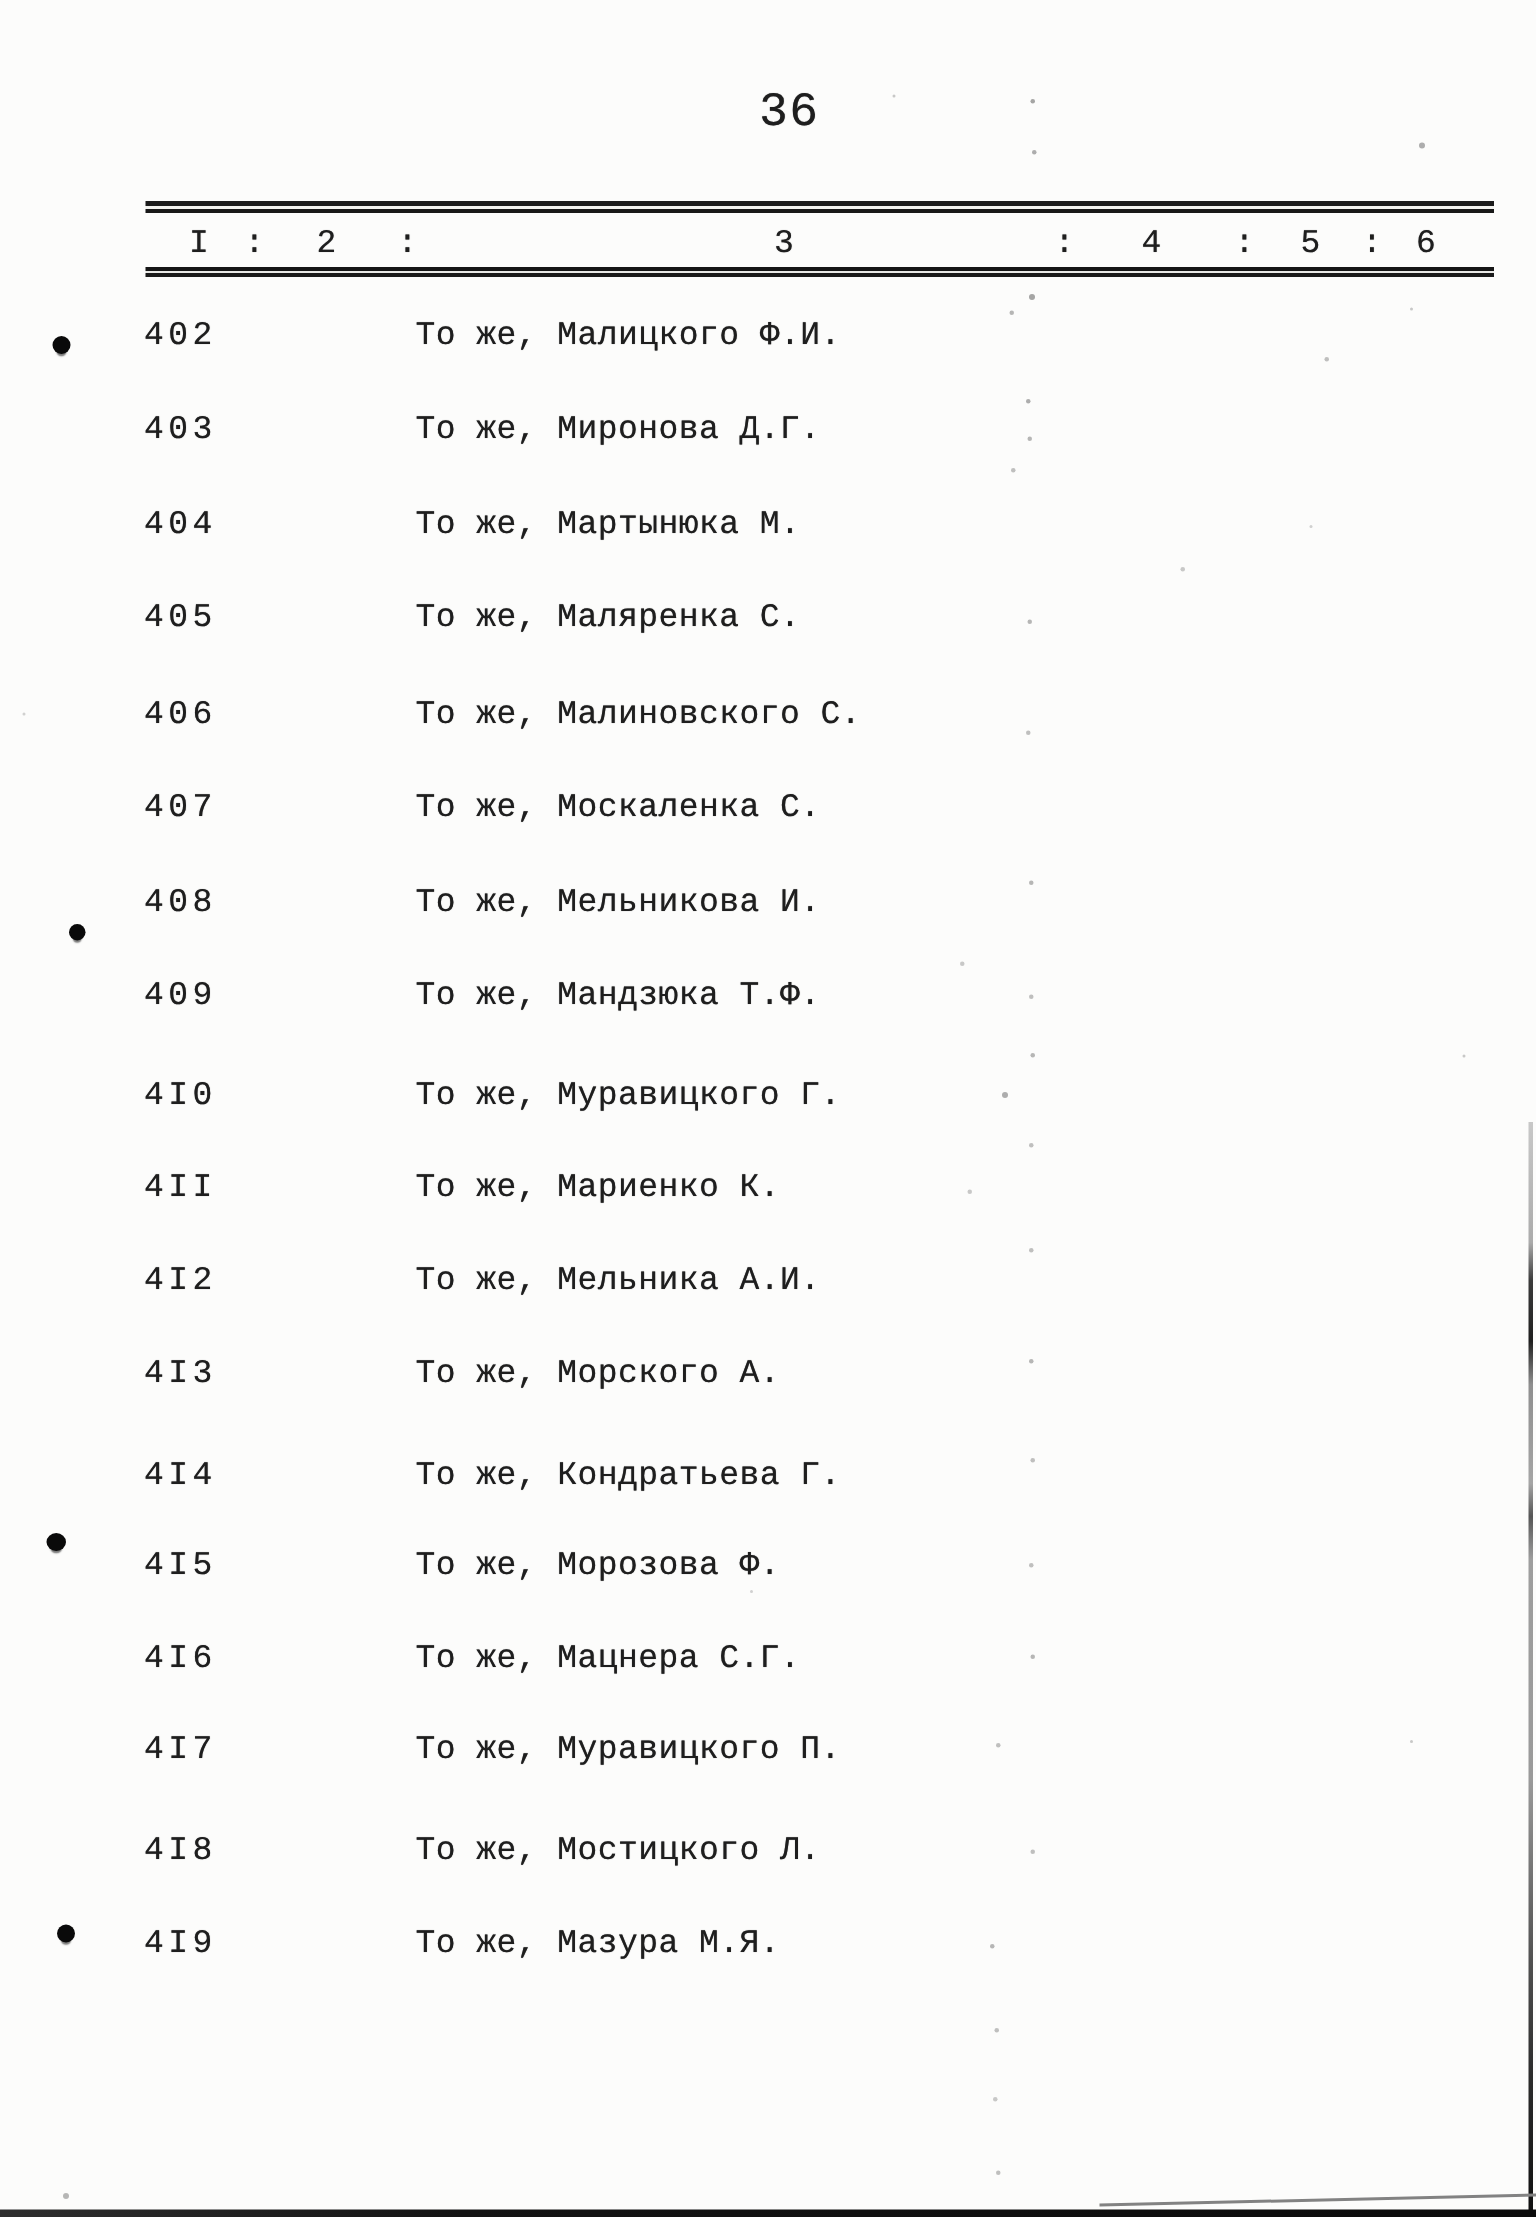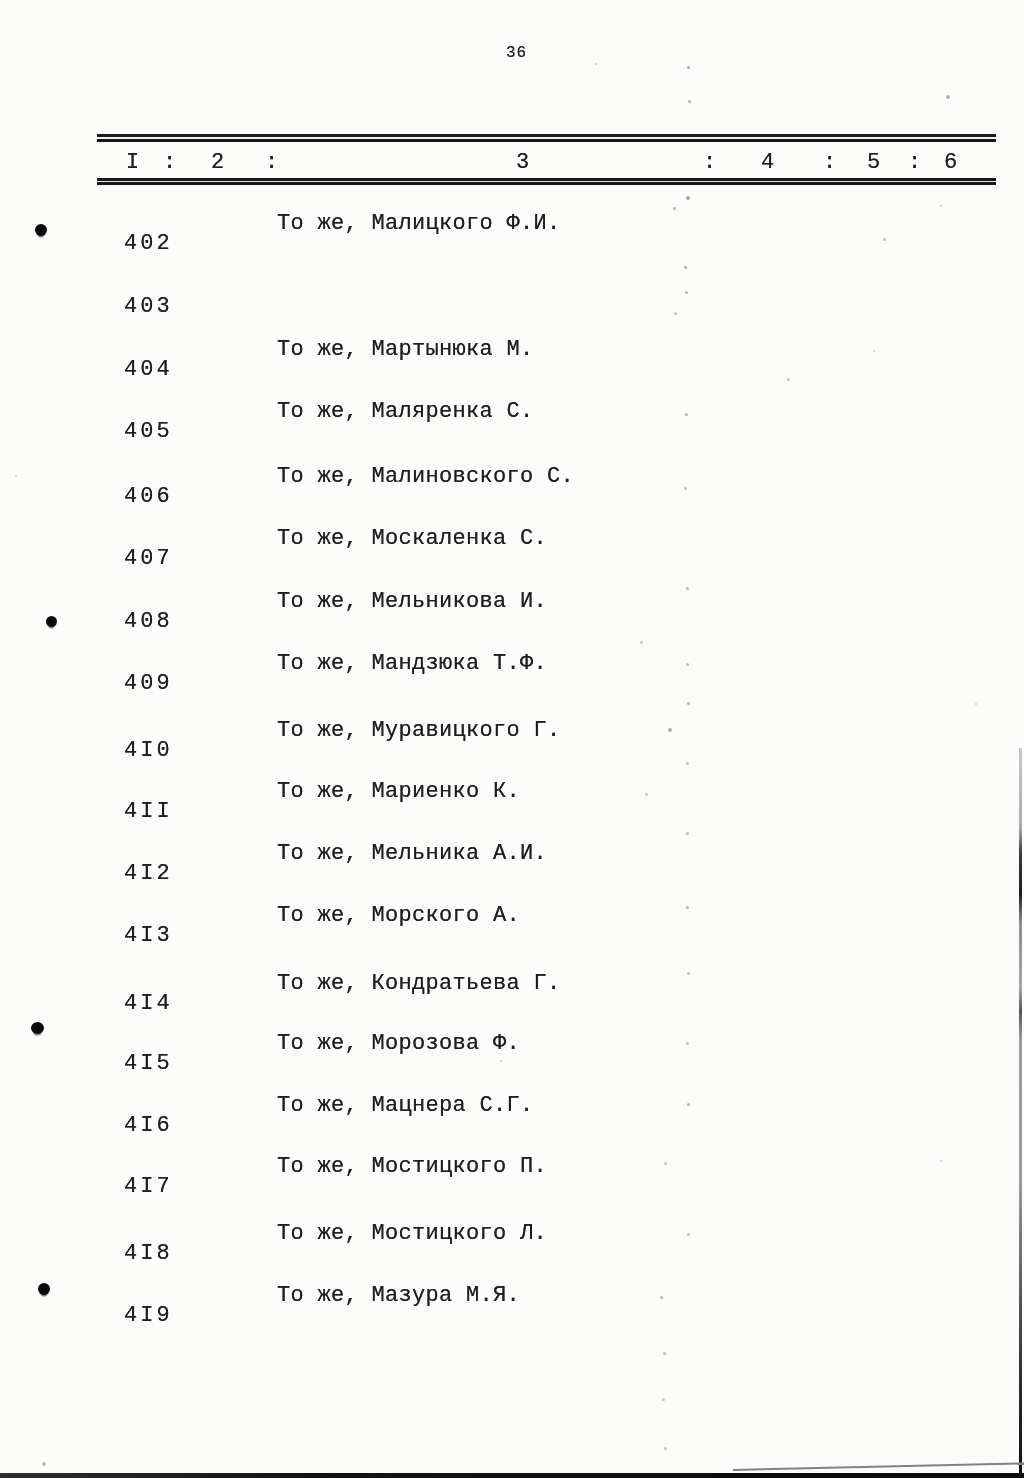--- a/index.html
+++ b/index.html
@@ -2,43 +2,42 @@
 <html><head>
 <meta charset="utf-8">
 <style>
   html,body{margin:0;padding:0;background:#ffffff;}
   .page{
     position:relative;width:1024px;height:1478px;overflow:hidden;
     background:#fcfcfb;color:#1e1e1e;
     font-family:"Liberation Mono","DejaVu Sans Mono",monospace;
   }
   .page-number{
-    position:absolute;left:506px;top:44px;width:60px;
-    font-size:16px;letter-spacing:1px;
+    position:absolute;left:506px;top:56px;width:60px;
+    font-size:32px;letter-spacing:1px;
     text-shadow:0 0 .5px rgba(25,25,25,.75);
   }
   
   .rule{position:absolute;left:97px;width:899px;}
   .rule-top{
     top:134px;height:9px;
     background:linear-gradient(to bottom,#1b1b1b 0 3px,#f2f2ef 3px 5px,#181818 5px 8px,transparent 8px);
   }
   .rule-bottom{
     top:178px;height:8px;
     background:linear-gradient(to bottom,#161616 0 3px,#e9e9e6 3px 4px,#1a1a1a 4px 7px,transparent 7px);
   }
   .hcell{
     position:absolute;top:150px;font-size:22px;line-height:26px;
     text-shadow:0 0 .5px rgba(25,25,25,.7);
   }
   .row{position:absolute;left:0;width:1024px;height:26px;font-size:22px;line-height:26px;}
   .row-no{
-    position:absolute;left:124px;letter-spacing:3px;
+    position:absolute;left:96px;letter-spacing:3px;
     text-shadow:0 0 .5px rgba(25,25,25,.75);
-    margin-top:20px;
   }
   .row-entry{
     position:absolute;left:277px;letter-spacing:.3px;white-space:pre;
     text-shadow:0 0 .5px rgba(25,25,25,.75);
   }
   .mdot{
     position:absolute;border-radius:50%;background:#0a0a0a;
     box-shadow:0 4px 1px -2.5px rgba(15,15,15,.55);
   }
   .edge-v{
@@ -81,20 +80,21 @@
     <span class="hcell" style="left:944px">6</span>
   </div>
 
   <div id="rows">
       <div class="row" style="top: 211px;">
         <span class="row-no">402</span>
         <span class="row-entry">То же, Малицкого Ф.И.</span>
       </div>
       <div class="row" style="top: 274px; text-align: right;">
         <span class="row-no">403</span>
+        <span class="row-entry">То же, Миронова Д.Г.</span>
       </div>
       <div class="row" style="top: 337px;">
         <span class="row-no">404</span>
         <span class="row-entry">То же, Мартынюка М.</span>
       </div>
       <div class="row" style="top: 399px;">
         <span class="row-no">405</span>
         <span class="row-entry">То же, Маляренка С.</span>
       </div>
       <div class="row" style="top: 464px;">
@@ -136,21 +136,21 @@
       <div class="row" style="top: 1031px;">
         <span class="row-no">4I5</span>
         <span class="row-entry">То же, Морозова Ф.</span>
       </div>
       <div class="row" style="top: 1093px;">
         <span class="row-no">4I6</span>
         <span class="row-entry">То же, Мацнера С.Г.</span>
       </div>
       <div class="row" style="top: 1154px; text-decoration: underline;">
         <span class="row-no">4I7</span>
-        <span class="row-entry">То же, Мостицкого П.</span>
+        <span class="row-entry">То же, Муравицкого П.</span>
       </div>
       <div class="row" style="top: 1221px; text-decoration: underline;">
         <span class="row-no">4I8</span>
         <span class="row-entry">То же, Мостицкого Л.</span>
       </div>
       <div class="row" style="top: 1283px;">
         <span class="row-no">4I9</span>
         <span class="row-entry">То же, Мазура М.Я.</span>
       </div>
     </div>

